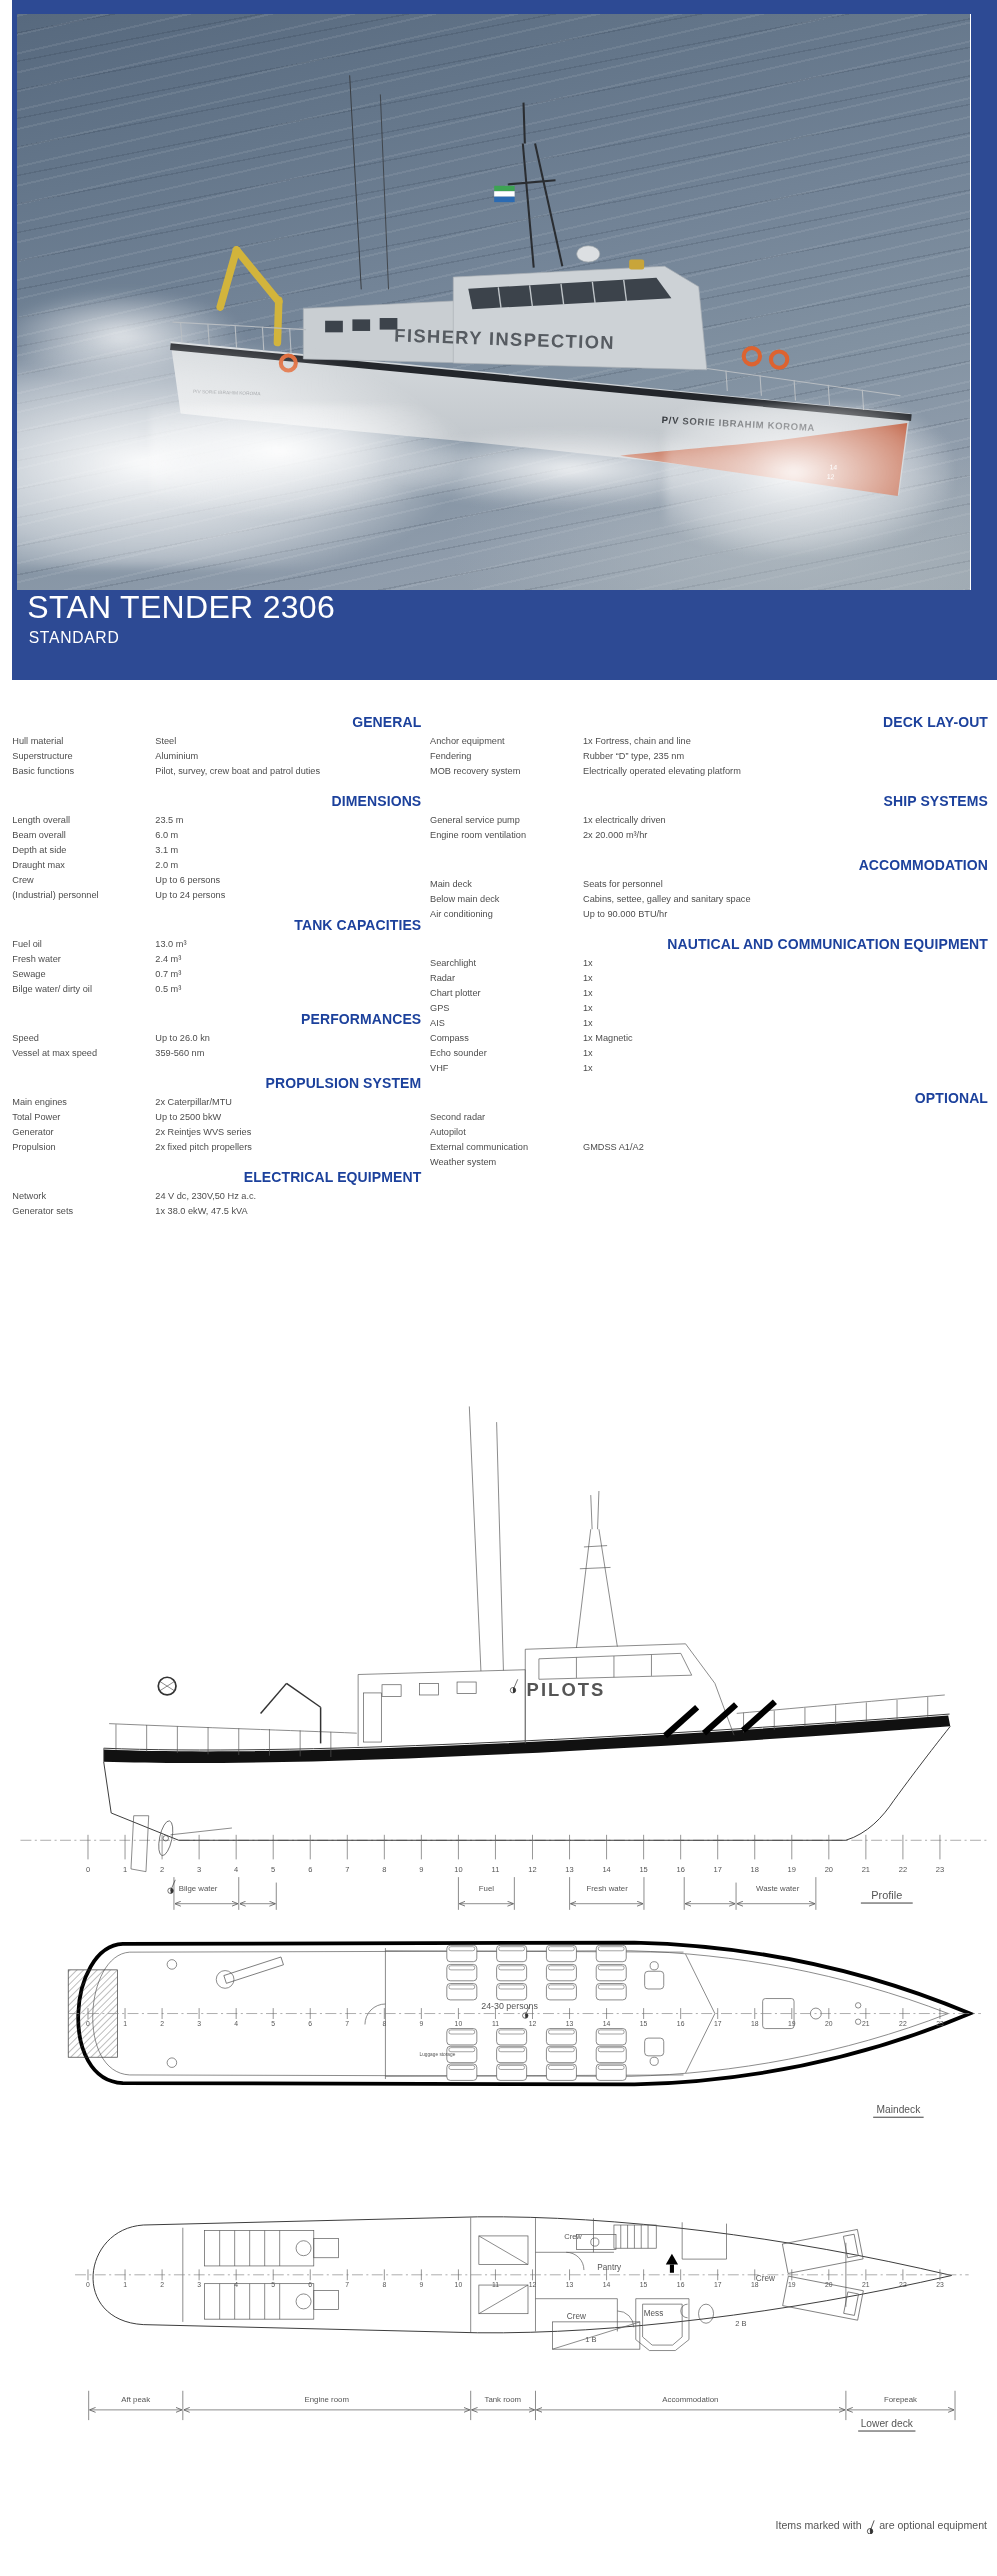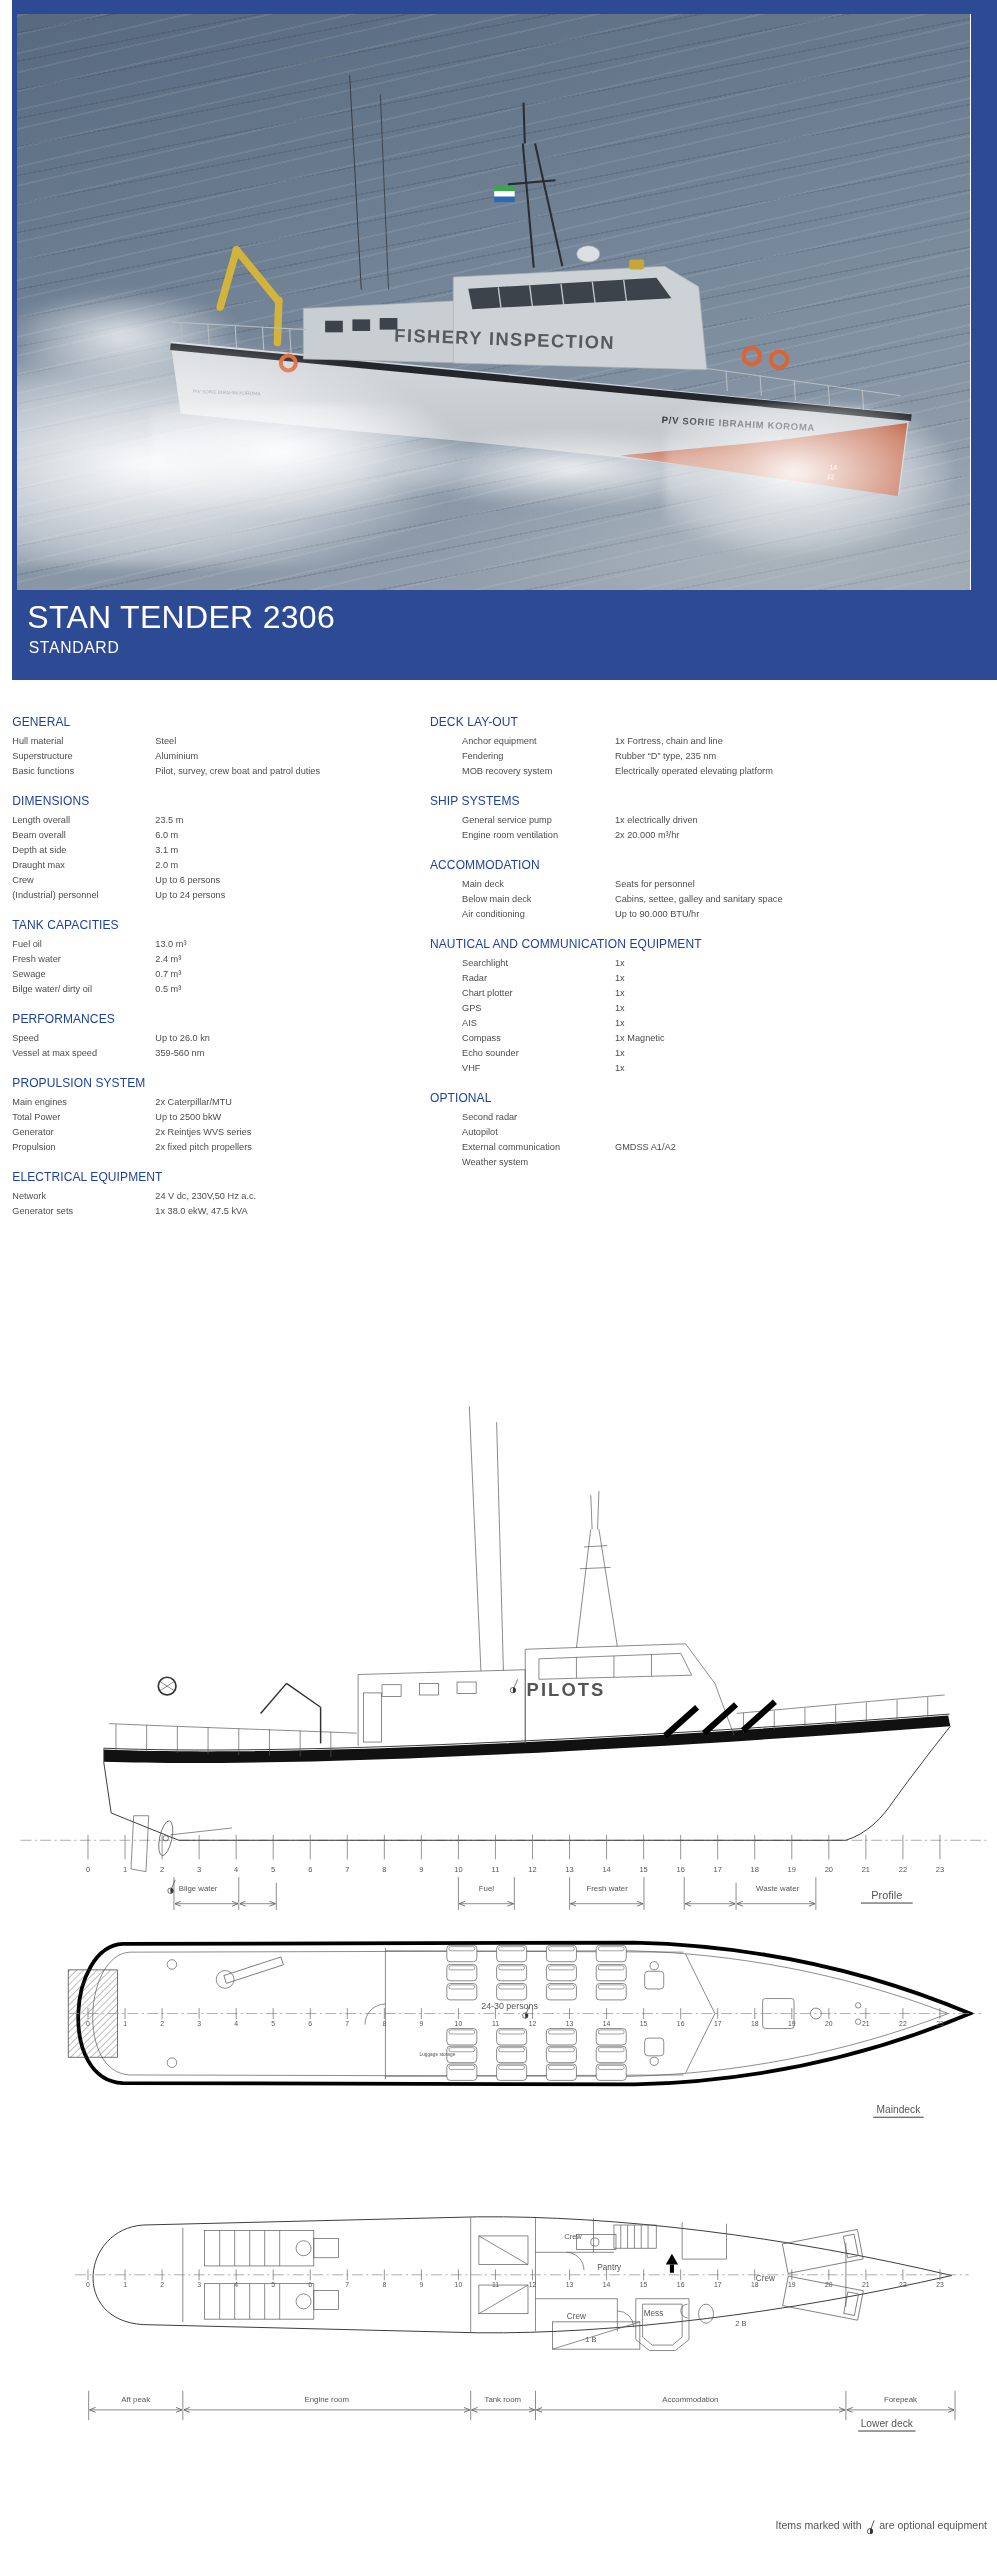--- a/index.html
+++ b/index.html
@@ -27,32 +27,32 @@
     background:radial-gradient(ellipse, rgba(255,255,255,.8), rgba(255,255,255,0) 70%);}
   .stern-foam{left:14%;top:68%;width:34%;height:20%;filter:blur(3.4px);
     background:radial-gradient(ellipse at 40% 40%, rgba(255,255,255,.95), rgba(255,255,255,0) 70%);}
   .bow-spray{left:68%;top:68%;width:30%;height:26%;filter:blur(4.1px);
     background:radial-gradient(ellipse at 45% 45%, rgba(255,255,255,.95), rgba(255,255,255,.35) 55%, rgba(255,255,255,0) 75%);}
   .mid-foam{left:38%;top:72%;width:40%;height:14%;filter:blur(4.1px);
     background:radial-gradient(ellipse, rgba(255,255,255,.85), rgba(255,255,255,0) 70%);}
 
   
   .banner{left:12.3px;top:590px;width:986px;height:90px;color:#fff;padding:0;}
-  .banner h1{margin:10px 0 0 15px;font-size:32px;font-weight:normal;letter-spacing:0.3px;line-height:35px;}
+  .banner h1{margin:0 0 0 15px;font-size:32px;font-weight:normal;letter-spacing:0.3px;line-height:35px;}
   .banner .subtitle{margin:4.1px 0 0 16.4px;font-size:15.7px;letter-spacing:0.7px;}
 
   
   .spec-col{position:absolute;top:716px;}
   .spec-col.left{left:12.3px;width:409px;}
   .spec-col.right{left:430px;width:558px;}
   .spec-section{margin:0 0 16.4px 0;}
-  .spec-heading{margin:0 0 4.1px 0;font-size:12px;line-height:13.6px;font-weight:normal;color:#1c419c;letter-spacing:0.1px;}
+  .spec-heading{margin:0 0 4.1px 0;font-size:14px;line-height:13.6px;font-weight:bold;color:#1c419c;letter-spacing:0.1px;text-align:right;}
   .spec-row{display:flex;font-size:9.2px;line-height:15px;color:#4d4d4d;}
   .left  .spec-label{flex:0 0 143px;}
-  .right .spec-label{flex:0 0 153px;margin-left:32px;}
+  .right .spec-label{flex:0 0 153px;}
   .spec-value{flex:1;}
   .spec-value.num{flex:0 0 136px;text-align:left;}
 
   
   .drawings-svg{left:0;top:1364px;width:998px;height:1119px;}
   .drawings-svg text{font-family:"Liberation Sans",sans-serif;fill:#555;}
   .thin{stroke:#555;stroke-width:1;fill:none;}
   .med{stroke:#333;stroke-width:1.4;fill:none;}
   .dashdot{stroke:#888;stroke-width:1;fill:none;stroke-dasharray:16 5 3 5;}
 

